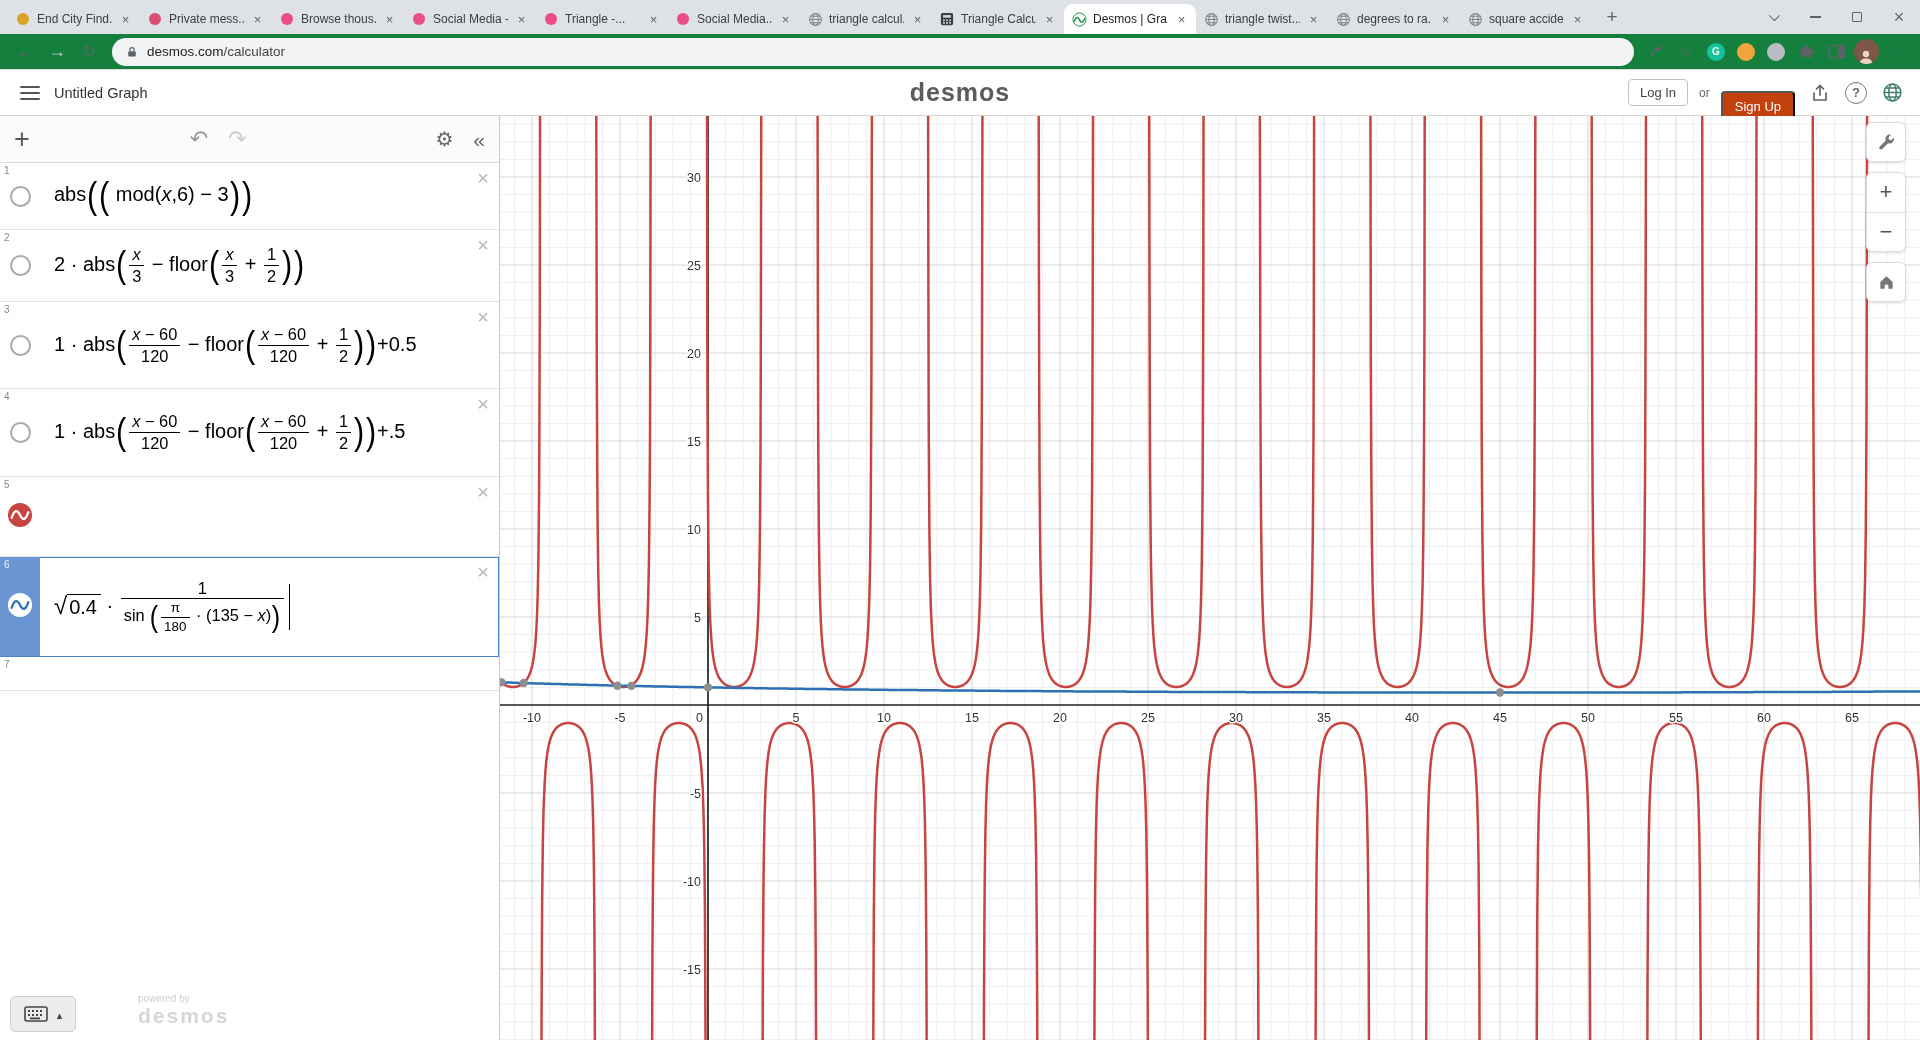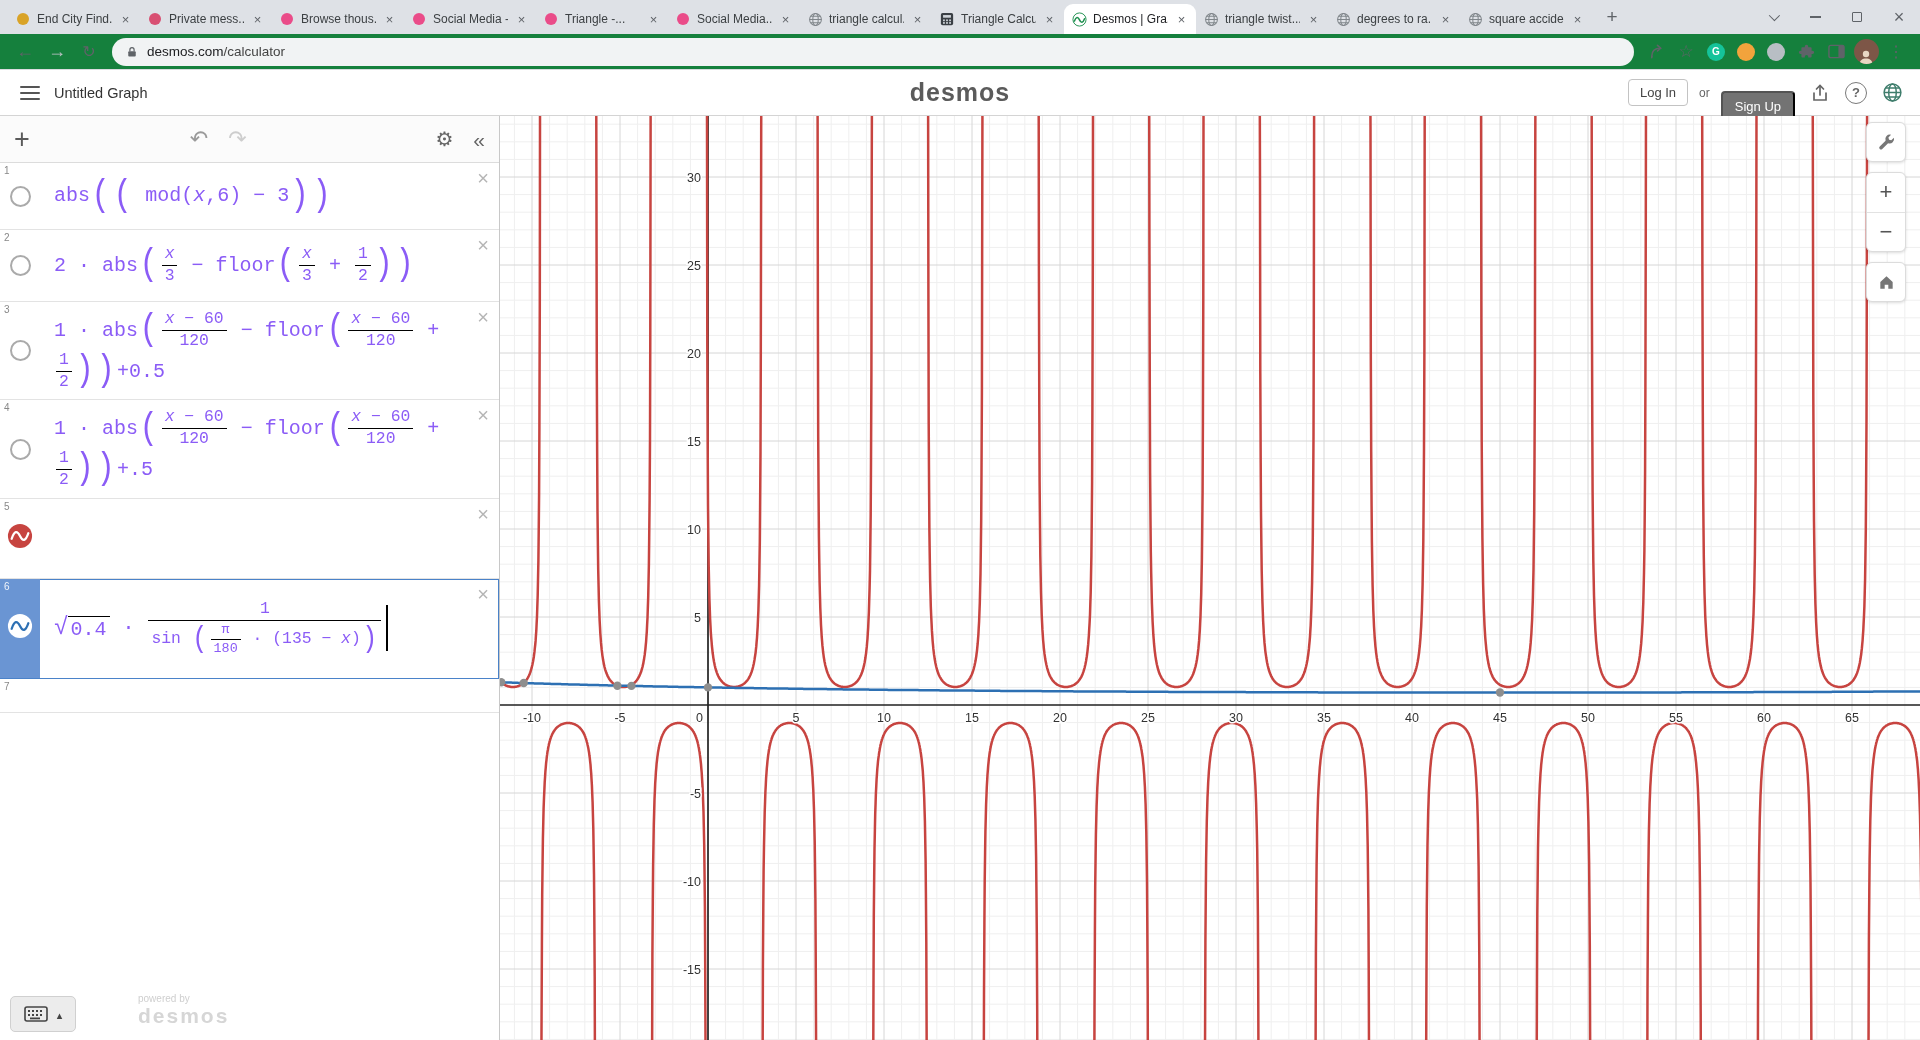--- a/index.html
+++ b/index.html
@@ -90,21 +90,21 @@
   .gutter { width:40px; flex:none; position:relative; display:flex; align-items:center;
     justify-content:center; background:#fff; }
   .selected .gutter { background:#6a95d3; }
   .rownum { position:absolute; top:2px; left:4px; font-size:10px; color:#888; }
   .selected .rownum { color:#eef3fb; }
   .hidden-circle { width:21px; height:21px; border:2.5px solid #aaa; border-radius:50%; background:#fff; }
   .expr-body { flex:1; display:flex; align-items:center; padding:8px 34px 8px 14px; position:relative; }
   .xclose { position:absolute; top:5px; right:10px; font-size:20px; color:#b5b5b5; line-height:1; }
   .xclose::before { content:"×"; }
 
-  .expr { font-family:Liberation Mono, monospace; font-size:20px; color:#8b5cf6; }
+  .expr { font-family:Liberation Sans, sans-serif; font-size:20px; color:#000000; }
   .mit { font-style:italic; }
   .frac { display:inline-block; vertical-align:middle; text-align:center; font-size:0.82em;
     line-height:1.15; margin:0 2px; }
   .frac .num { display:block; border-bottom:1.3px solid #000; padding:0 3px 1px; }
   .frac .den { display:block; padding:1px 3px 0; }
   .bigp { display:inline-block; vertical-align:middle; font-size:1.8em; font-weight:300;
     line-height:0.95; transform:scaleX(0.85); }
   .sqrt { display:inline-flex; vertical-align:middle; align-items:flex-start; }
   .rad { font-size:1.2em; line-height:1; }
   .sqbody { border-top:1.5px solid #000; padding:1px 4px 0 2px; }
@@ -327,21 +327,21 @@
     <div class="hamburger">
         <span></span>
         <span></span>
         <span></span>
       </div>
     <div class="gtitle">Untitled Graph</div>
     <div class="dlogo">desmos</div>
     <div class="dh-right">
       <button class="login-btn">Log In</button>
       <span class="or-label">or</span>
-      <button class="signup-btn" id="signup-btn" style="background: #737373; margin-top: 28px;">Sign Up</button>
+      <button class="signup-btn" id="signup-btn" style="background: #c2410c; margin-top: 28px;">Sign Up</button>
       <span class="tb-ico">
         <svg width="20" height="20" viewBox="0 0 20 20" fill="none" stroke="#666" stroke-width="1.7" stroke-linecap="round">
           <path d="M10 12V3"></path>
             <path d="M6.5 6 10 2.5 13.5 6"></path>
             <path d="M4 10v7h12v-7"></path>
         </svg>
       </span>
       <span class="help-btn"></span>
       <span class="tb-ico">
         <svg width="21" height="21" viewBox="0 0 20 20" fill="none" stroke="#3f7d6c" stroke-width="1.4">

